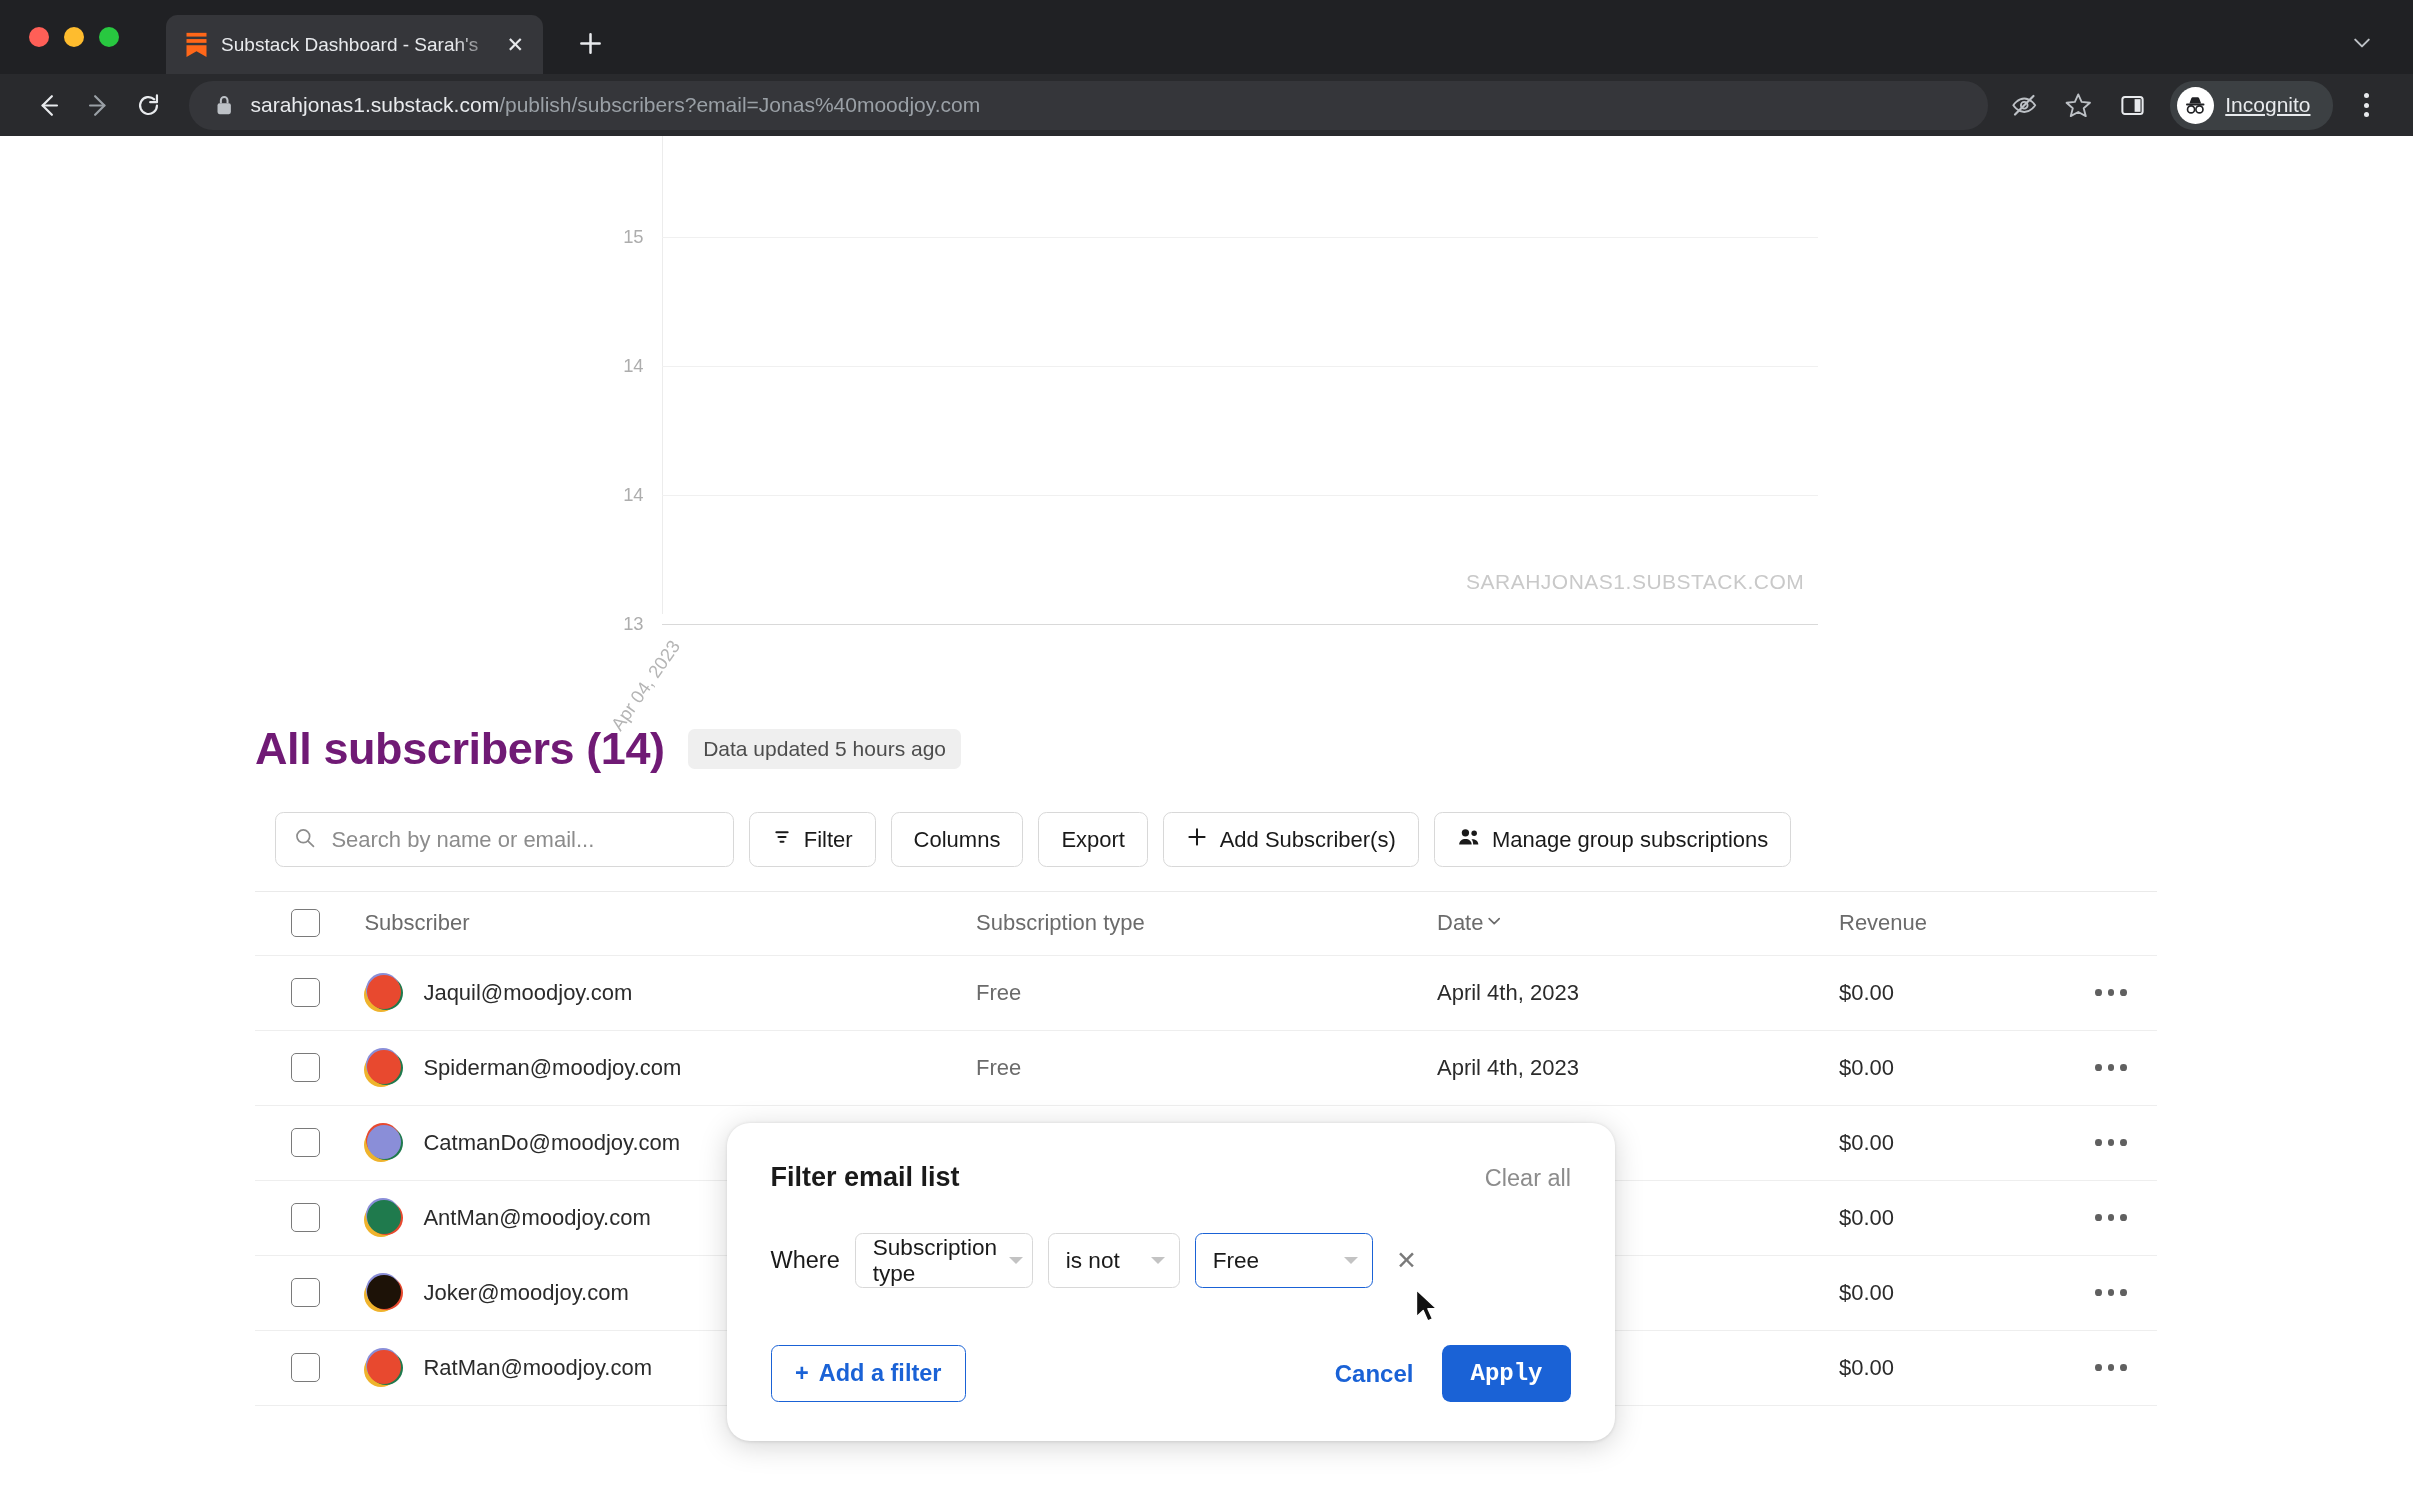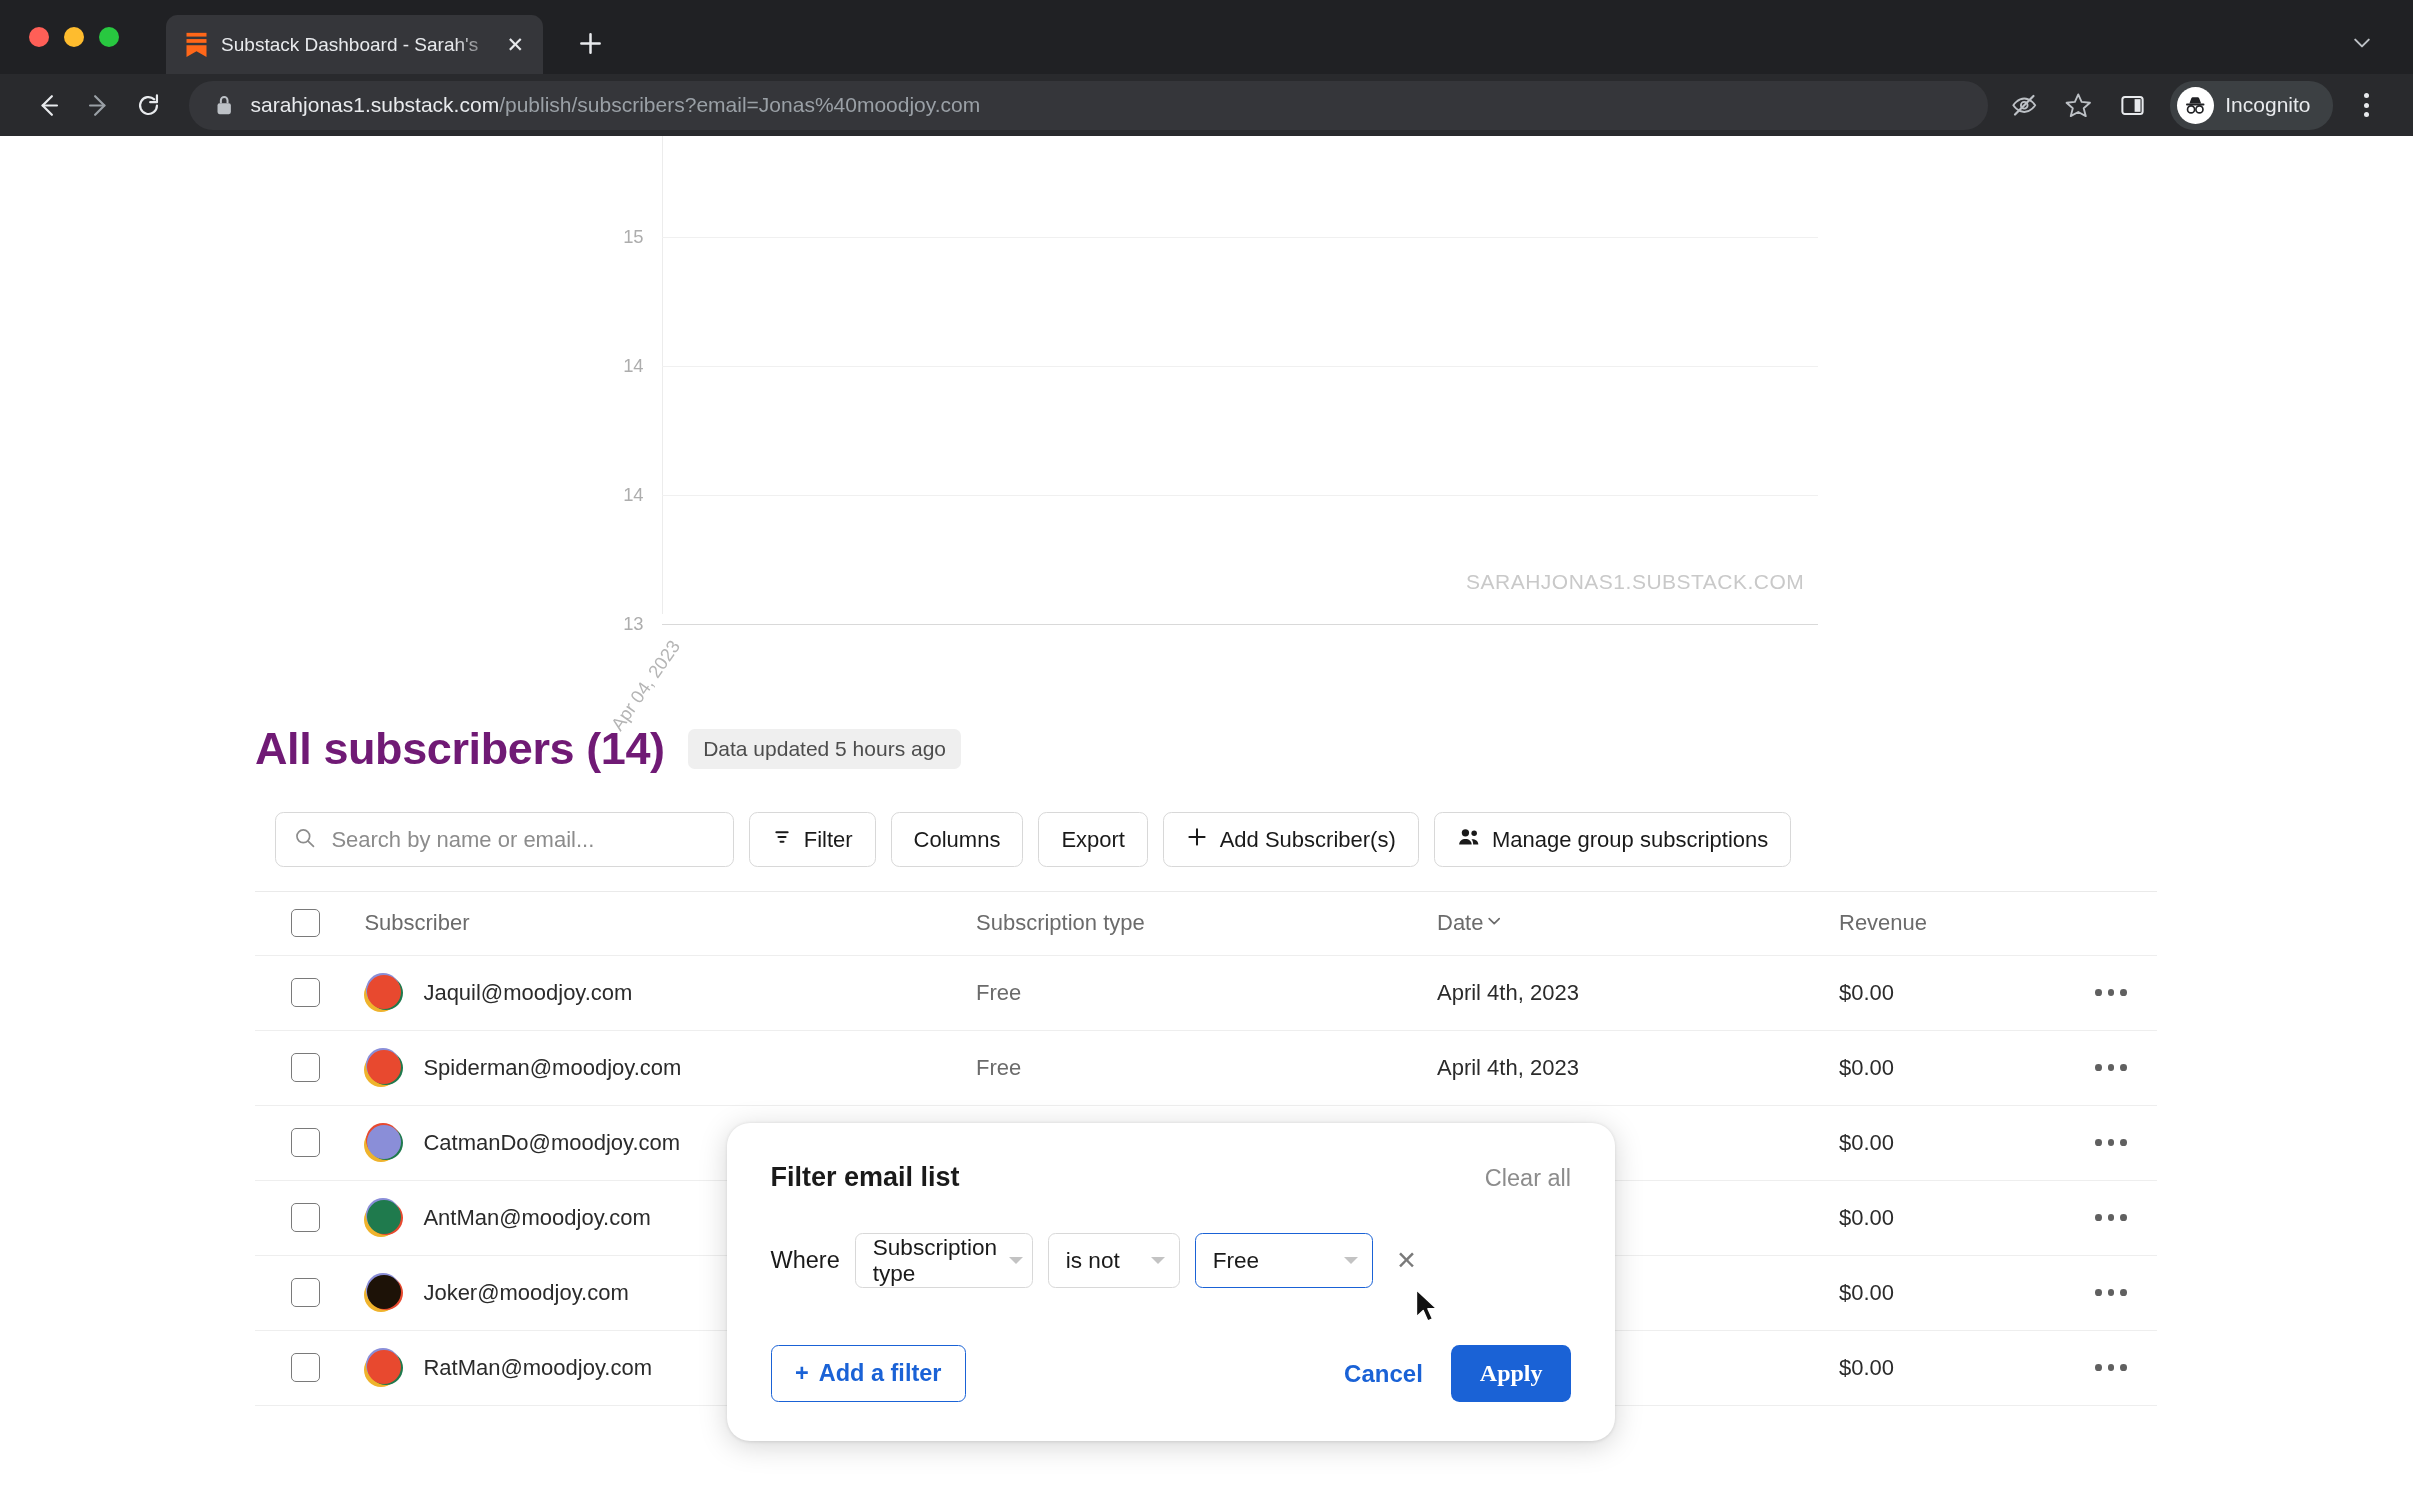--- a/index.html
+++ b/index.html
@@ -131,21 +131,21 @@
     gap: 11.7px;
     flex: none;
   }
   .incognito-avatar {
     width: 37px; height: 37px;
     border-radius: 50%;
     background: #ffffff;
     display: flex; align-items: center; justify-content: center;
     flex: none;
   }
-  .incognito-label { color: #e8eaed; font-size: 21px; white-space: nowrap; }
+  .incognito-label { color: #e8eaed; font-size: 21px; white-space: nowrap; text-decoration: underline; }
   .kebab {
     width: 47px; height: 47px;
     display: flex; flex-direction: column; align-items: center; justify-content: center;
     gap: 4.2px; flex: none; margin-left: 5px;
   }
   .kebab i { width: 5px; height: 5px; border-radius: 50%; background: #e8eaed; display:block; }
 
   
   .page {
     position: absolute;
@@ -379,21 +379,21 @@
   .foot-right { display: flex; align-items: center; gap: 28.5px; }
   .cancel-btn { font-size: 24px; color: #1a62d6; font-weight: bold; }
   .apply-btn {
     background: #1a62d6;
     color: #ffffff;
     font-size: 24px;
     font-weight: bold;
     border-radius: 8.4px;
     padding: 15px 28.5px;
     border: none;
-    font-family: Liberation Serif, serif;
+    font-family: Liberation Mono, monospace;
   }
   .cursor {
     position: absolute;
     left: 1414px; top: 1152px;
     z-index: 90;
     pointer-events: none;
   }
 </style>
 </head>
 <body>

